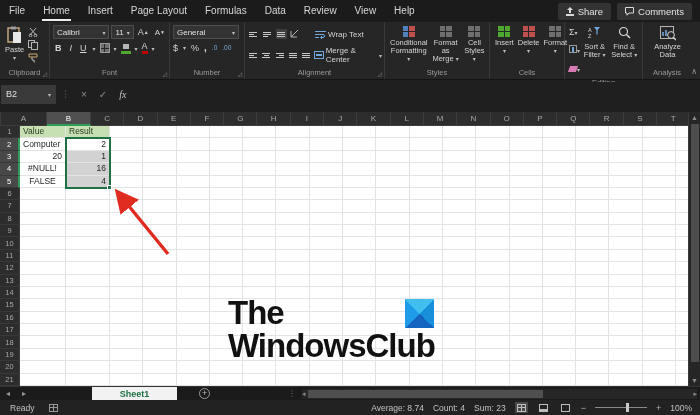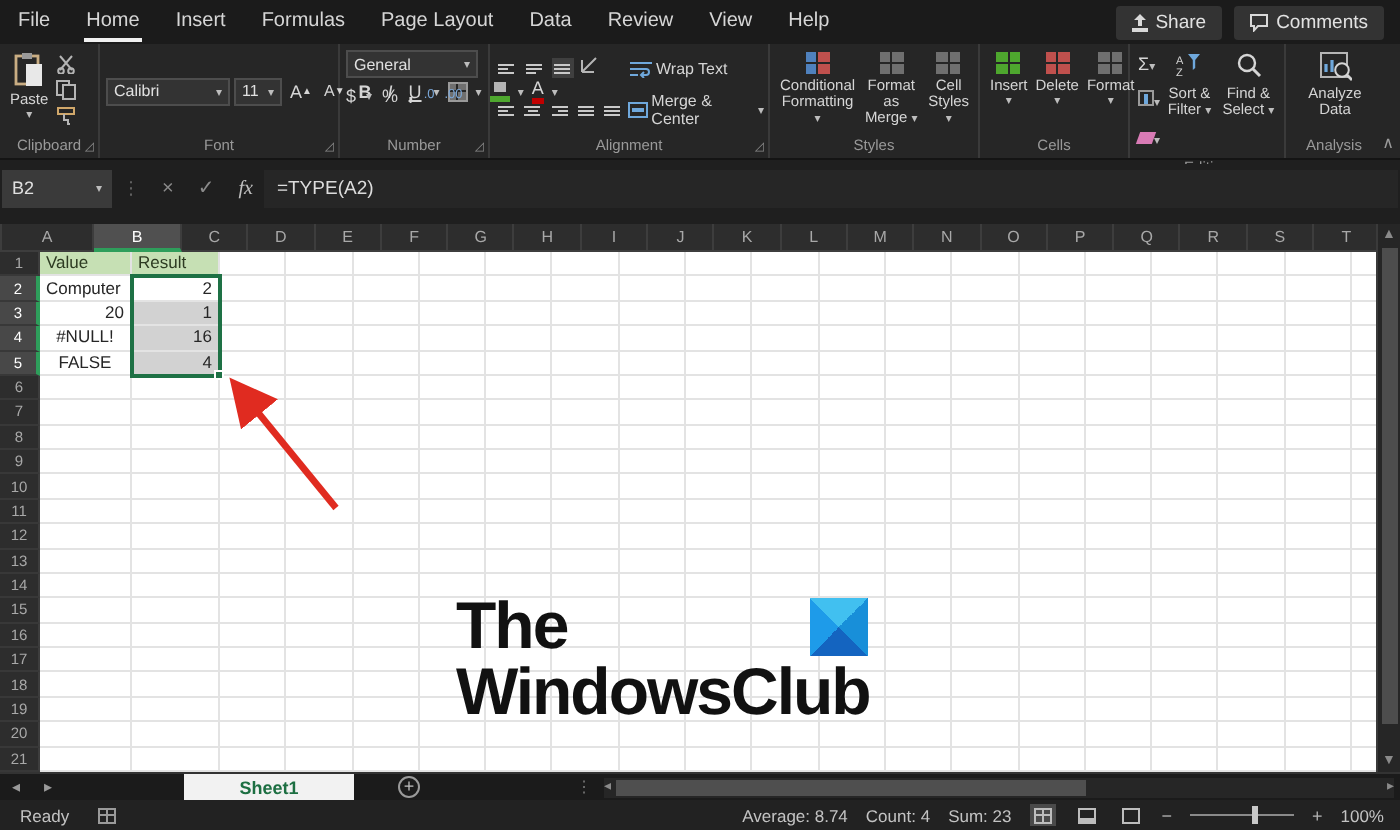--- a/index.html
+++ b/index.html
@@ -125,22 +125,22 @@
 </head>
 <body>
 
 <div id="app">
 
   <div id="tabbar">
     <div id="tabs" style="display: flex;">
         <div class="rtab">File</div>
         <div class="rtab active">Home</div>
         <div class="rtab">Insert</div>
+        <div class="rtab">Page Layout</div>
         <div class="rtab">Formulas</div>
-        <div class="rtab">Page Layout</div>
         <div class="rtab">Data</div>
         <div class="rtab">Review</div>
         <div class="rtab">View</div>
         <div class="rtab">Help</div>
       </div>
     <div id="tabbar-right">
       <div class="tb-btn">
         <svg width="8" height="9" viewBox="0 0 8 9">
             <path d="M4 0 L7 3 L5 3 L5 6 L3 6 L3 3 L1 3 Z" fill="#d9d9d9"></path>
             <path d="M0 7 h8 v2 h-8 z" fill="#d9d9d9"></path>
@@ -191,21 +191,21 @@
           </span>
         </div>
       </div>
       <div class="rlabel">
           <span>Clipboard</span>
         </div>
       <span class="launcher">◿</span>
     </div>
 
     <div class="rgroup" style="width:120px">
-      <div class="rcontent" style="flex-direction:row; gap:3px;text-align:right;">
+      <div class="rcontent" style="flex-direction:column; gap:3px;text-align:right;">
         <div style="display:flex; gap:2px; align-items:center;">
           <div class="selbox" style="width:62px">
             <span>Calibri</span>
               <span class="caret">▾</span>
           </div>
           <div class="selbox" style="width:24px">
             <span>11</span>
               <span class="caret">▾</span>
           </div>
           <span class="fbtn">
@@ -456,21 +456,20 @@
 
   <div id="formulabar">
     <div id="namebox">
       <span>B2</span>
       <span class="caret">▾</span>
     </div>
     <span id="fb-sep">⋮</span>
     <span class="fb-ic">×</span>
     <span class="fb-ic">✓</span>
     <span id="fx-ic">fx</span>
-    <div id="formula-input">=TYPE(A2)</div>
   </div>
 
   <div id="gridarea">
       <div class="ghrow">
         <div class="corner"></div>
         <div class="gh" style="width: 46px;">A</div>
         <div class="gh selcol" style="width: 44px;">B</div>
         <div class="gh" style="width: 33.3px;">C</div>
         <div class="gh" style="width: 33.3px;">D</div>
         <div class="gh" style="width: 33.3px;">E</div>

